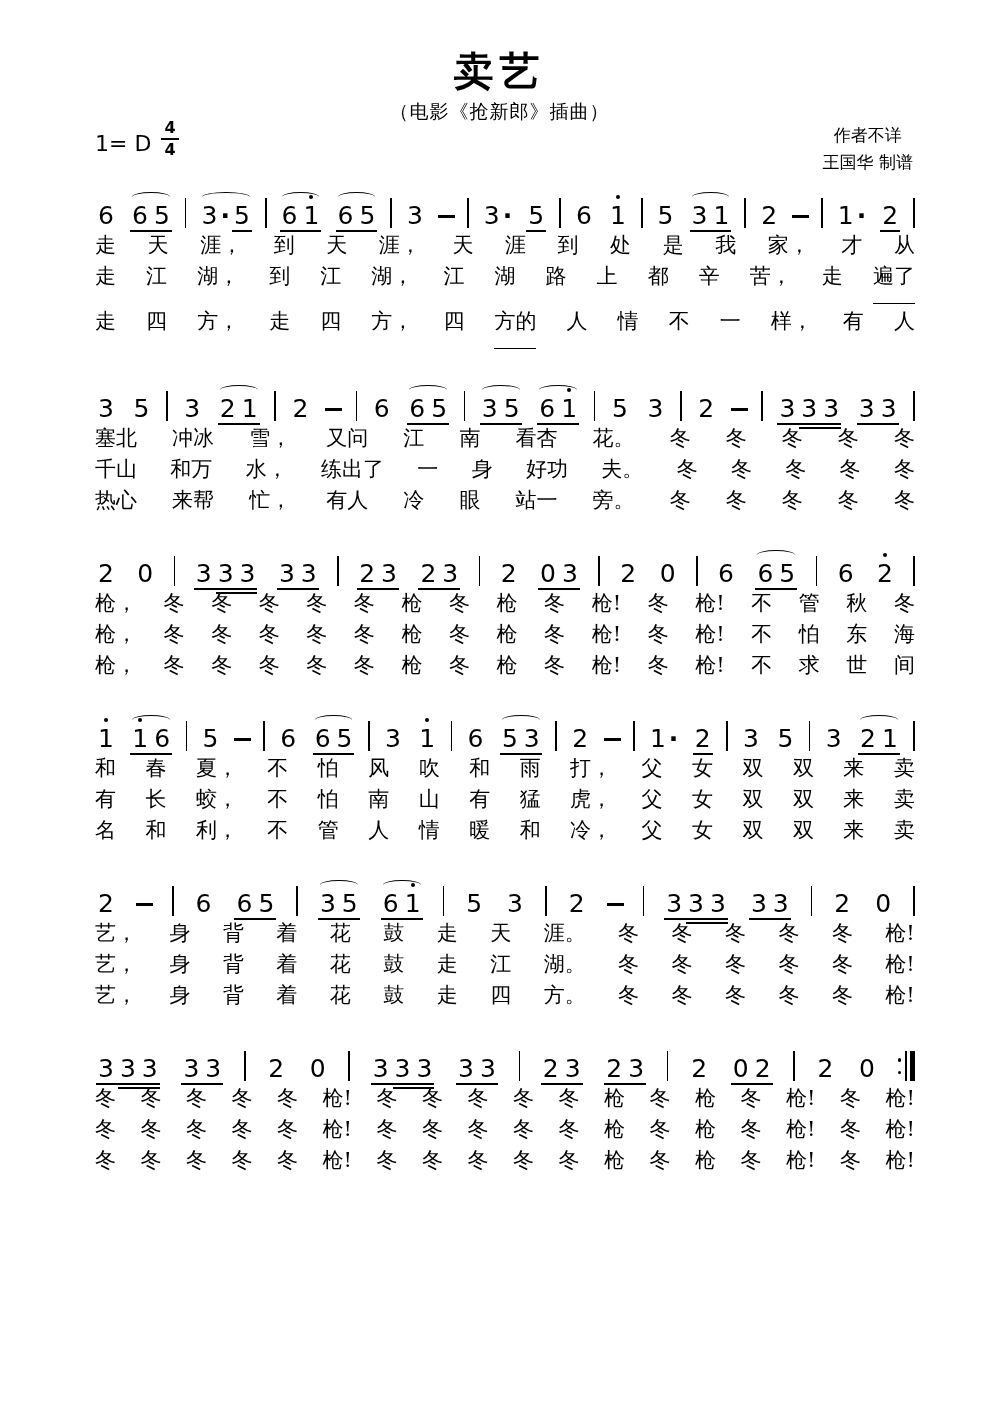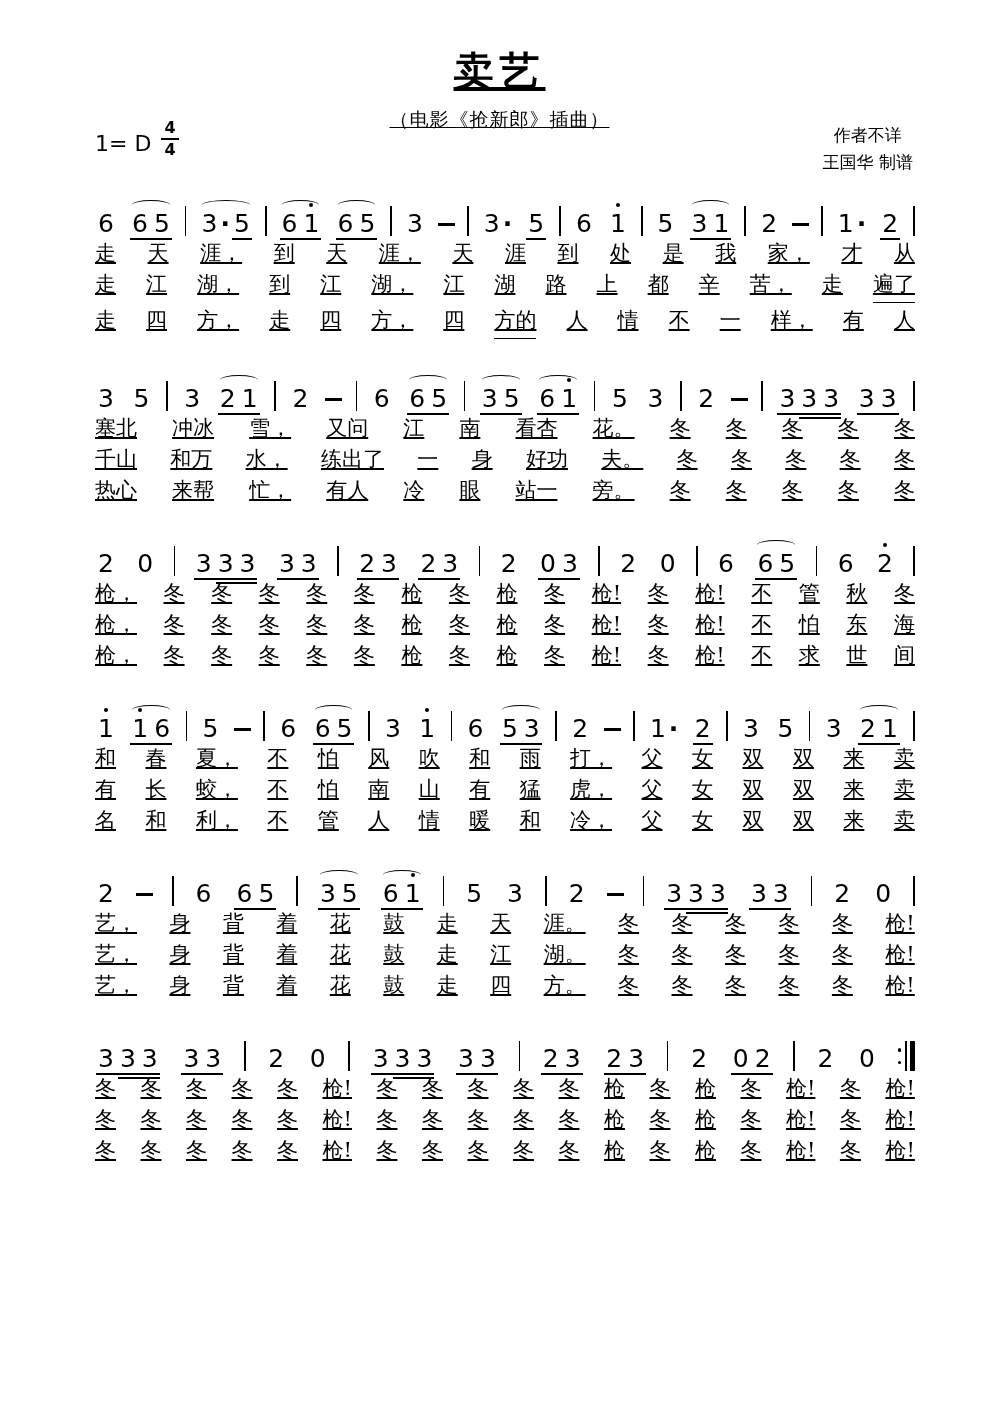--- a/index.html
+++ b/index.html
@@ -1,23 +1,23 @@
 <!DOCTYPE html>
 <html><head>
 <meta charset="utf-8">
 <style>
   html,body{margin:0;padding:0;background:#fff;}
   body{width:999px;height:1414px;position:relative;overflow:hidden;
        font-family:"DejaVu Sans",sans-serif;color:#000;}
-  .page{width:999px;height:1414px;position:relative;text-decoration:underline;}
+  .page{width:999px;height:1414px;position:relative;}
 
   .song-title{margin:0;padding-top:44px;text-align:center;
     font-size:40px;font-weight:bold;letter-spacing:6px;
     font-family:"DejaVu Serif",serif;}
-  .subtitle{text-align:center;font-size:19px;margin-top:8px;letter-spacing:1px;}
+  .subtitle{text-align:center;font-size:19px;margin-top:0;letter-spacing:1px;}
 
   .credits{position:absolute;right:86px;top:122px;text-align:center;
     font-size:17px;line-height:27px;font-family:"DejaVu Serif",serif;}
 
   .keysig{position:absolute;left:95px;top:120px;font-size:22px;}
   .meter{display:inline-block;vertical-align:-4px;text-align:center;
     font-size:16px;font-weight:bold;line-height:1;margin-left:10px;}
   .meter .mtop{display:block;border-bottom:2px solid #000;padding:0 3px 2px;}
   .meter .mbot{display:block;padding-top:2px;}
 
@@ -47,21 +47,21 @@
     gap:9px;margin-right:4px;}
   .endbar .rdots i{width:3.6px;height:3.6px;border-radius:50%;background:#000;}
   .endbar .thin{width:1.6px;height:30px;background:#000;margin-right:3px;}
   .endbar .thick{width:5px;height:30px;background:#000;}
 
   .lyricrow{display:flex;justify-content:space-between;align-items:baseline;
     font-size:21px;line-height:28px;margin-top:3px;
     font-family:"DejaVu Serif",serif;}
   .lyricrow:first-of-type{margin-top:9px;}
   .syll{white-space:nowrap;}
-  .syll.ul{border-bottom:1.6px solid #000;padding-bottom:4px;}
+  .syll.ul{border-bottom:1.6px solid #000;padding-bottom:13px;}
 </style>
 </head>
 <body>
 
 <div class="page">
   <h1 class="song-title">卖艺</h1>
   <div class="subtitle">（电影《抢新郎》插曲）</div>
 
   <div class="credits">
     <div>作者不详</div>

